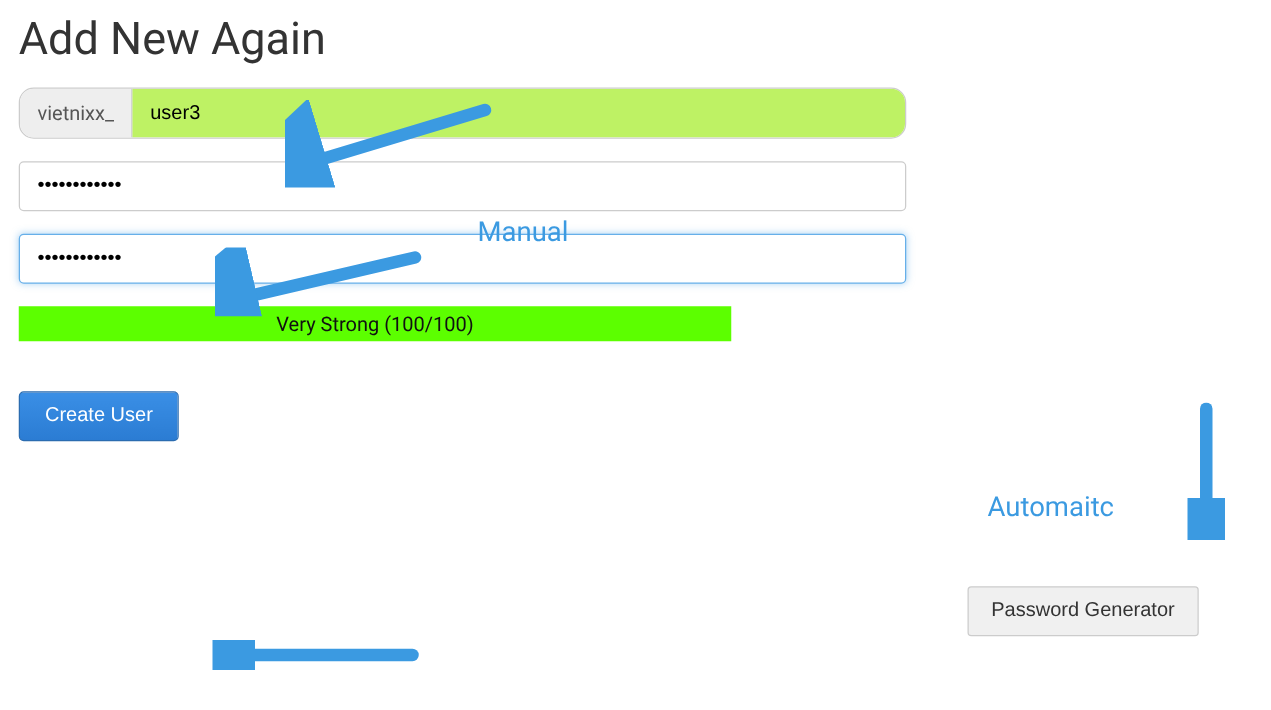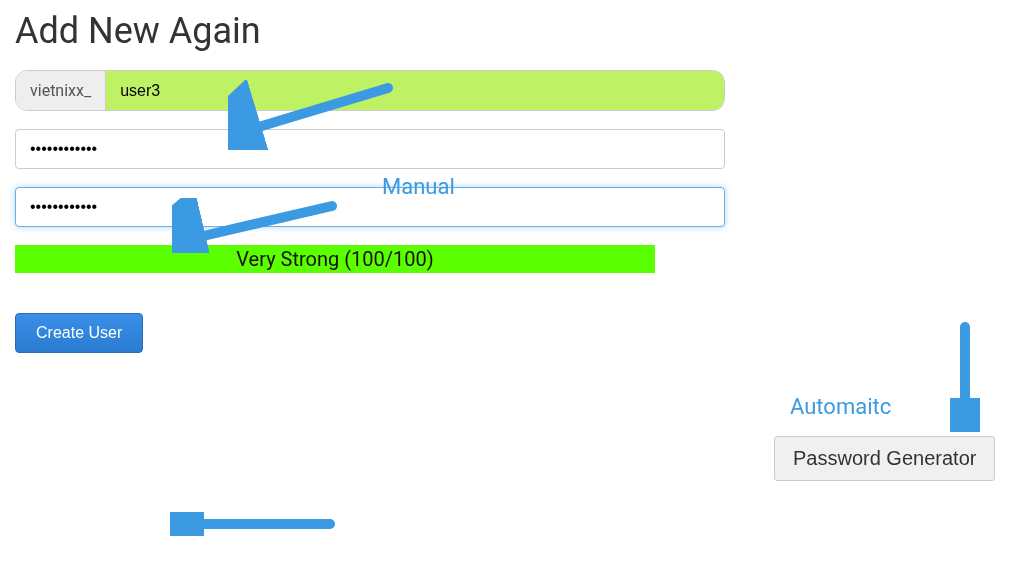--- a/index.html
+++ b/index.html
@@ -67,49 +67,50 @@
       width: 16px; height: 16px;
       background: #333;
       color: #fff;
       border-radius: 50%;
       font-size: 11px;
       font-weight: bold;
       font-style: italic;
       font-family: Georgia, serif;
     }
     .strength-bar {
-      width: 640px;
+      width: 570px;
       height: 28px;
       background: #5cff00;
       display: flex;
       align-items: center;
       justify-content: center;
-      font-size: 20px;
+      font-size: 16px;
       color: #111;
       margin-top: 8px;
     }
     .btn-primary {
       background: #2b7cd3;
       background: linear-gradient(#3a8fe6, #2b7cd3);
       border: 1px solid #2b6cb0;
       color: #fff;
       padding: 10px 20px;
       font-size: 16px;
       border-radius: 4px;
       cursor: pointer;
       margin-top: 22px;
     }
     .btn-secondary {
       background: #f0f0f0;
       border: 1px solid #ccc;
       padding: 10px 18px;
-      font-size: 20px;
+      font-size: 16px;
       border-radius: 3px;
       cursor: pointer;
       color: #333;
+      margin-top: 33px;
     }
     .pw-gen-wrap {
       position: absolute;
       left: 774px;
       top: 436px;
     }
     
     .annotation {
       position: absolute;
       color: #3b9ae1;

